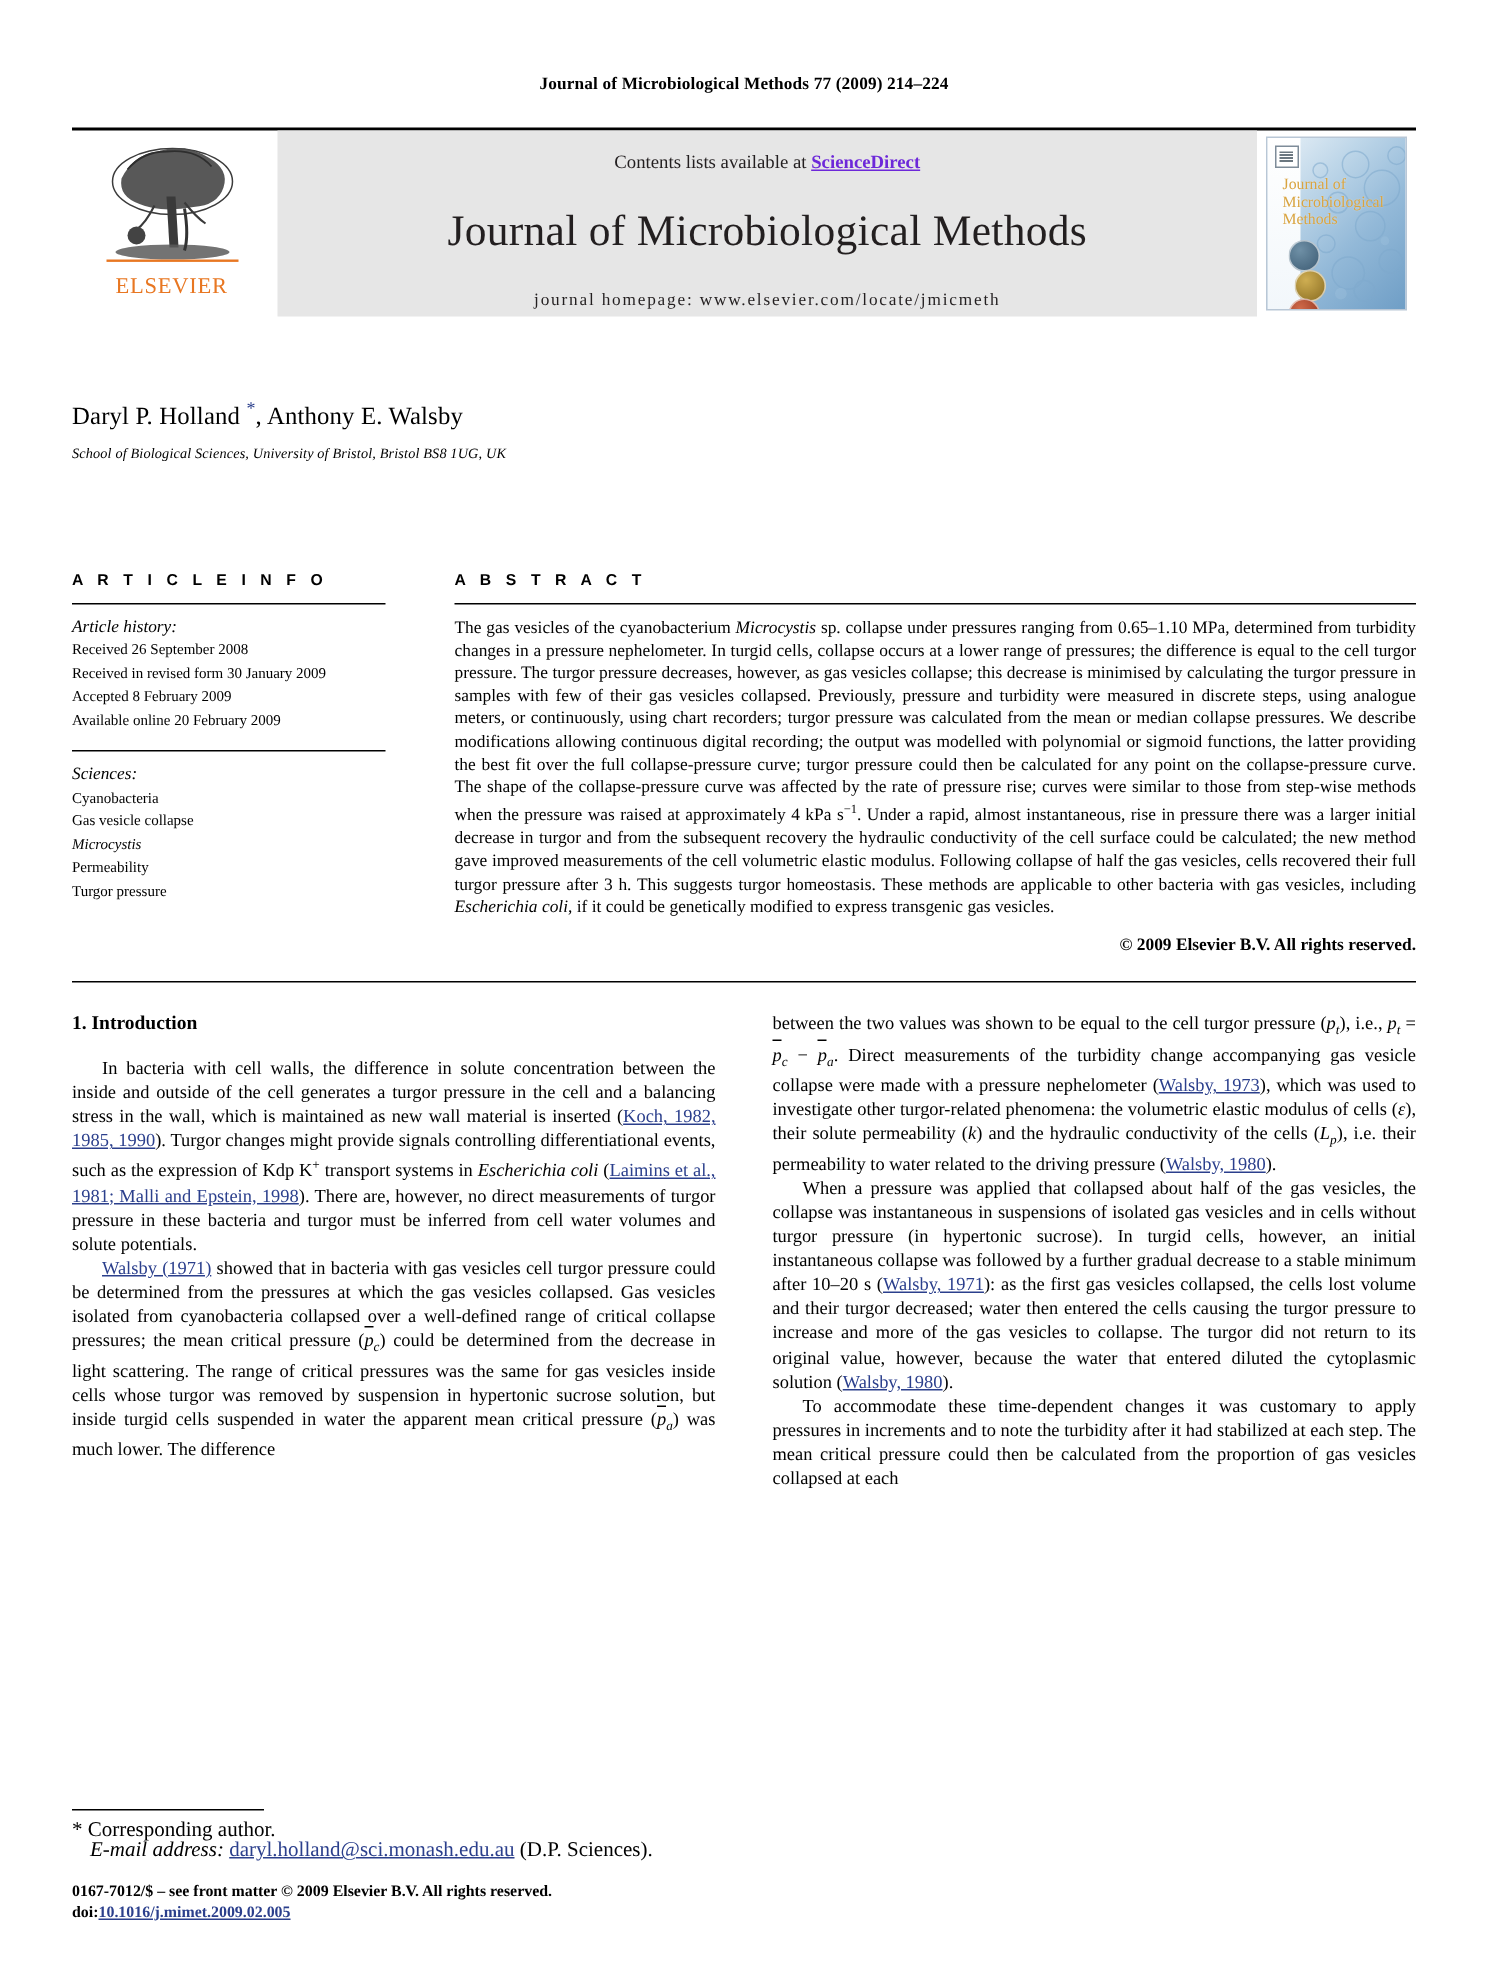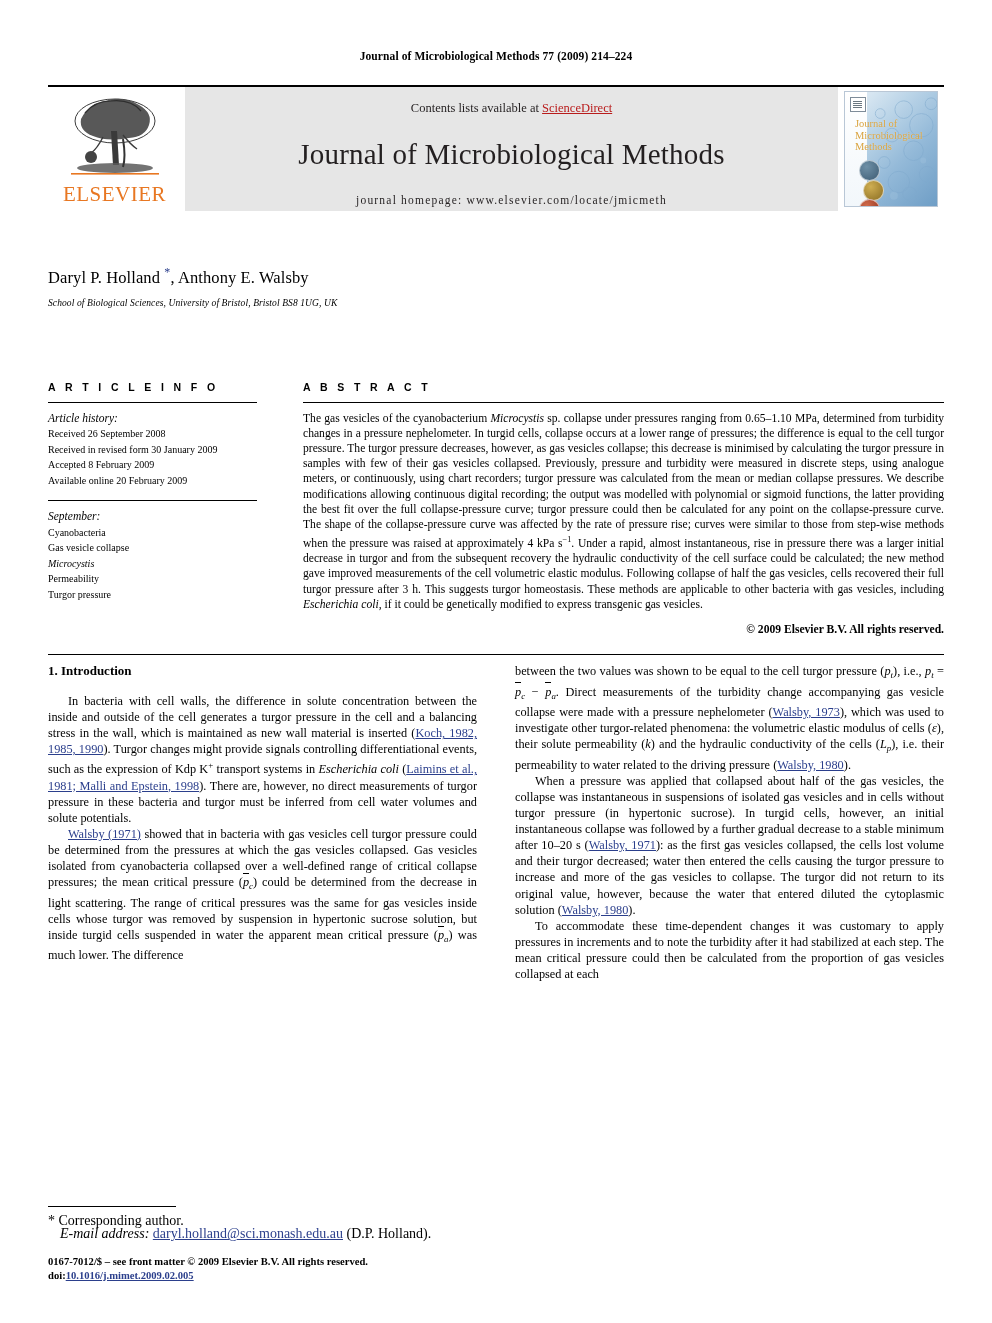--- a/index.html
+++ b/index.html
@@ -47,21 +47,21 @@
     display: flex;
     flex-direction: column;
     justify-content: flex-start;
     align-items: center;
     padding-top: 4px;
     box-sizing: border-box;
   }
   .tree-svg { display:block; }
   .elsevier-word {
     font-family: "Liberation Serif", serif;
-    font-size: 21px;
+    font-size: 15px;
     letter-spacing: 0.5px;
     color: #E87722;
     line-height: 1;
     margin-top: 1px;
   }
   .journal-band {
     flex: 1 1 auto;
     background: #e6e6e6;
     margin-left: 4px;
     margin-right: 6px;
@@ -70,21 +70,22 @@
     align-items: center;
     justify-content: flex-start;
     padding-top: 14px;
     box-sizing: border-box;
   }
   .contents-line {
     font-size: 12.5px;
     color: #231f20;
   }
   .contents-line .sd-link {
-    color: #b91c1c;
+    color: #6d28d9;
+    font-weight: bold;
   }
   .journal-title {
     font-size: 29px;
     margin-top: 22px;
     letter-spacing: 0.2px;
     color: #231f20;
   }
   .homepage-line {
     margin-top: 23px;
     font-family: Liberation Serif, serif;
@@ -226,21 +227,21 @@
     margin-top: 11px;
     font-weight: bold;
   }
 
   
   .body-rule {
     border-top: 1.4px solid #000;
     margin-top: 18px;
   }
   .body-cols {
-    margin-top: 8px;
+    margin-top: 19px;
     display: flex;
     column-gap: 38px;
   }
   .bcol {
     flex: 1 1 0;
     min-width: 0;
   }
   h2.section-title {
     font-family: "Liberation Serif", serif;
     font-size: 13px;
@@ -372,21 +373,21 @@
 
     <div class="col-info">
       <div class="sec-head">A R T I C L E    I N F O</div>
       <div class="rule"></div>
       <div class="hist-label">Article history:</div>
       <div class="hist-line">Received 26 September 2008</div>
       <div class="hist-line">Received in revised form 30 January 2009</div>
       <div class="hist-line">Accepted 8 February 2009</div>
       <div class="hist-line">Available online 20 February 2009</div>
       <div class="rule-thin"></div>
-      <div class="kw-label">September:</div>
+      <div class="kw-label">Sciences:</div>
       <div class="kw-line">Cyanobacteria</div>
       <div class="kw-line">Gas vesicle collapse</div>
       <div class="kw-line ital">Microcystis</div>
       <div class="kw-line">Permeability</div>
       <div class="kw-line">Turgor pressure</div>
     </div>
 
     <div class="col-abstract">
       <div class="sec-head">A B S T R A C T</div>
       <div class="rule"></div>
@@ -412,21 +413,21 @@
 
       <p class="para"><span>When a pressure was applied that collapsed about half of the gas vesicles, the collapse was instantaneous in suspensions of isolated gas vesicles and in cells without turgor pressure (in hypertonic sucrose). In turgid cells, however, an initial instantaneous collapse was followed by a further gradual decrease to a stable minimum after 10–20 s (</span><a class="ref" href="#">Walsby, 1971</a><span>): as the first gas vesicles collapsed, the cells lost volume and their turgor decreased; water then entered the cells causing the turgor pressure to increase and more of the gas vesicles to collapse. The turgor did not return to its original value, however, because the water that entered diluted the cytoplasmic solution (</span><a class="ref" href="#">Walsby, 1980</a><span>).</span></p>
 
       <p class="para"><span>To accommodate these time-dependent changes it was customary to apply pressures in increments and to note the turbidity after it had stabilized at each step. The mean critical pressure could then be calculated from the proportion of gas vesicles collapsed at each</span></p>
     </div>
   </div>
 
   <div class="footnote-area">
     <div class="fn-rule"></div>
     <div class="fn-line"><span class="star">*</span><span> Corresponding author.</span></div>
-    <div class="fn-line" style="padding-left:12px;"><span class="fn-email-label">E-mail address:</span> <a class="fn-link" href="#">daryl.holland@sci.monash.edu.au</a><span> (D.P. Holland).</span></div>
+    <div class="fn-line" style="padding-left:12px;"><span class="fn-email-label">E-mail address:</span> <a class="fn-link" href="#">daryl.holland@sci.monash.edu.au</a><span> (D.P. Sciences).</span></div>
 
     <div class="issn-block">
       <div>0167-7012/$ – see front matter © 2009 Elsevier B.V. All rights reserved.</div>
       <div><span>doi:</span><a class="doi-link" href="#">10.1016/j.mimet.2009.02.005</a></div>
     </div>
   </div>
 
 </div>
 
 </body></html>

